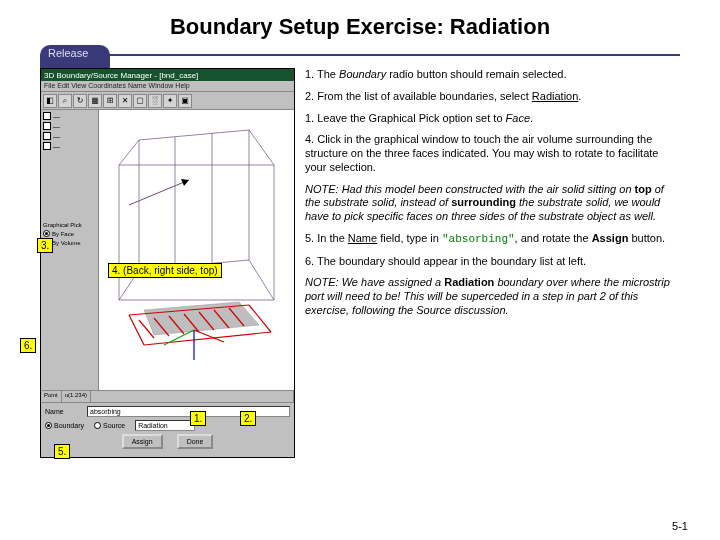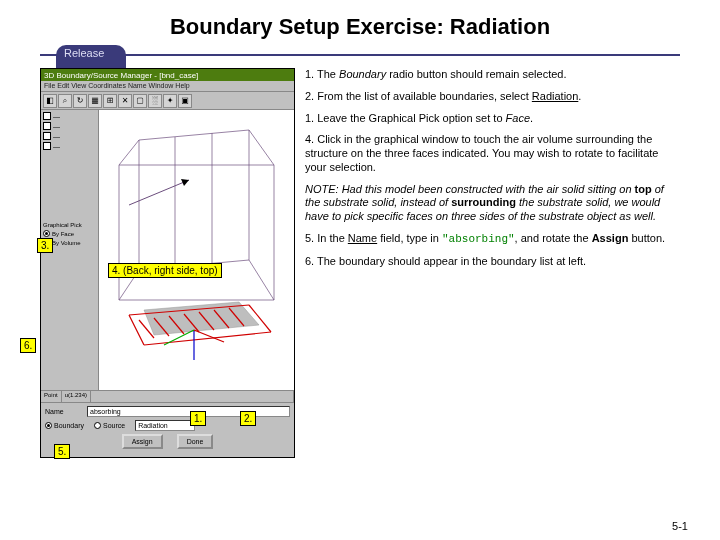--- a/index.html
+++ b/index.html
@@ -25,21 +25,21 @@
     height: 18px;
     position: relative;
   }
   .release-line {
     border-top: 2px solid #3a3a7a;
     position: absolute;
     top: 10px; left: 0; right: 0;
   }
   .release-pill {
     position: absolute;
-    left: 16px; top: 1px;
+    left: 0; top: 1px;
     background: #3a3a7a;
     color: #dedef5;
     font-size: 11px;
     padding: 2px 22px 21px 8px;
     border-radius: 10px 10px 10px 10px;
   }
   .content {
     display: flex;
     padding: 0 40px;
     gap: 10px;
@@ -51,21 +51,21 @@
   }
   .screenshot {
     width: 255px;
     height: 390px;
     border: 1px solid #000;
     background: #c0c0c0;
     position: relative;
     overflow: hidden;
   }
   .titlebar {
-    background: #4d7c0f;
+    background: #14532d;
     color: #fff;
     font-size: 8px;
     padding: 2px 3px;
     height: 12px;
   }
   .menubar {
     background: #c0c0c0;
     font-size: 7px;
     padding: 1px 3px;
     border-bottom: 1px solid #888;
@@ -343,16 +343,19 @@
       <span>1.  Leave the Graphical Pick option set to </span><span class="i">Face</span><span>.</span>
     </p>
     <p>4.  Click in the graphical window to touch the air volume surrounding the structure on the three faces indicated.  You may wish to rotate to facilitate your selection.</p>
     <p class="note">
       <span>NOTE: Had this model been constructed with the air solid sitting on </span><span class="b" style="font-style:normal">top</span><span> of the substrate solid, instead of </span><span class="b" style="font-style:normal">surrounding</span><span> the substrate solid, we would have to pick specific faces on three sides of the substrate object as well.</span>
     </p>
     <p>
       <span>5. In the </span><span class="u">Name</span><span> field, type in </span><span class="green">"absorbing"</span><span>, and rotate the </span><span class="b">Assign</span><span> button.</span>
     </p>
     <p>6.  The boundary should appear in the boundary list at left.</p>
+    <p class="note">
+      <span>NOTE: We have assigned a </span><span class="b" style="font-style:normal">Radiation</span><span> boundary over where the microstrip port will need to be!  This will be superceded in a step in part 2 of this exercise, following the Source discussion.</span>
+    </p>
   </div>
 </div>
 
 <div class="pagenum">5-1</div>
 
 </body></html>

